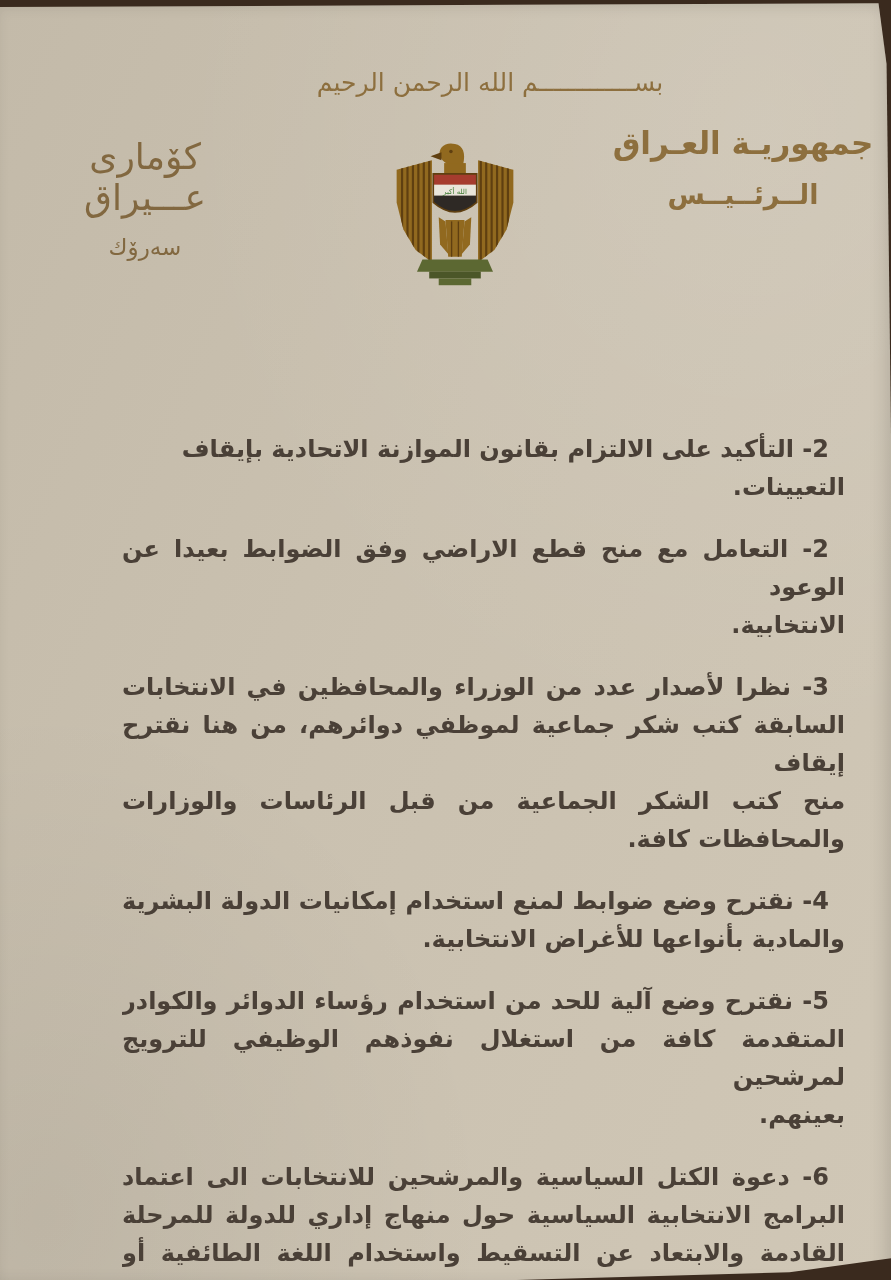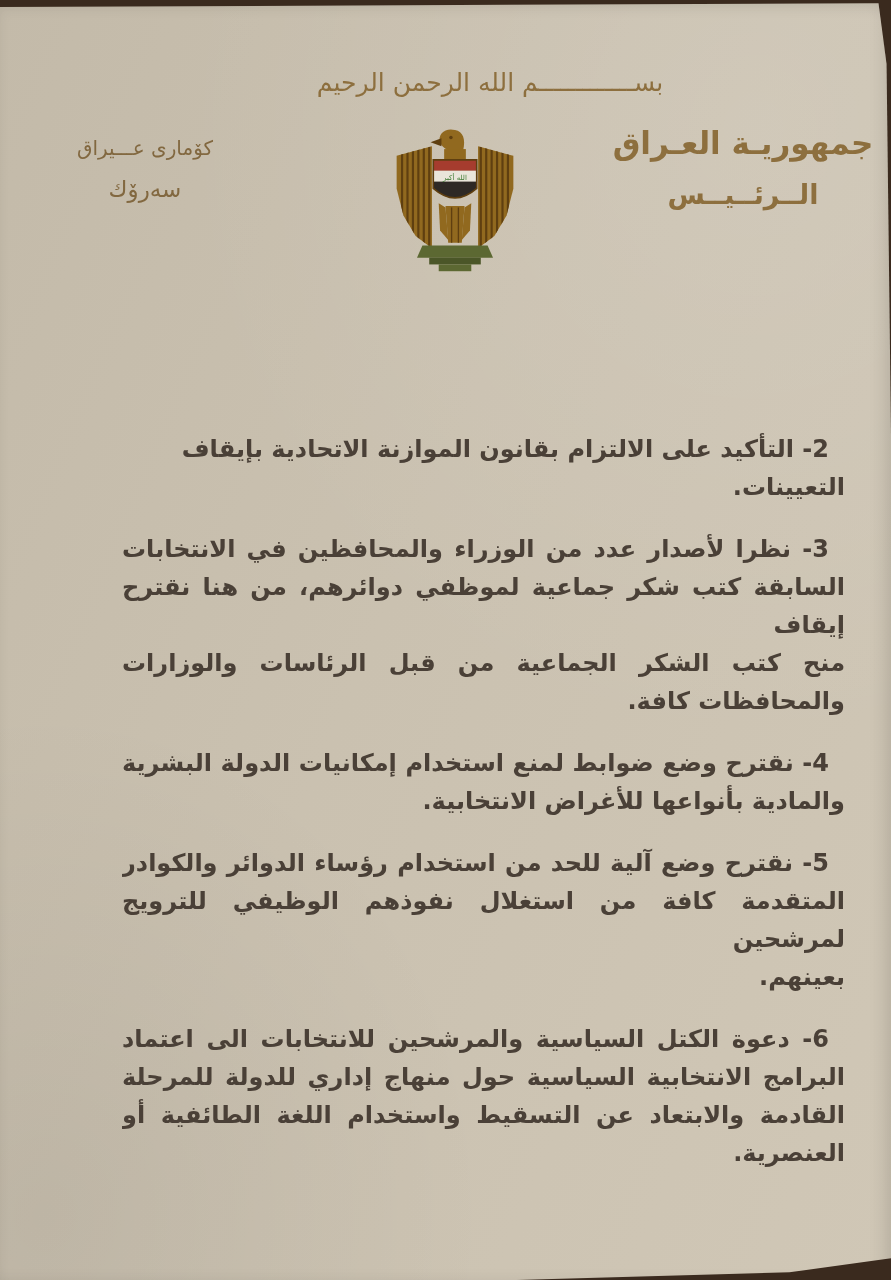--- a/index.html
+++ b/index.html
@@ -17,33 +17,33 @@
       linear-gradient(113deg, var(--paper-dark,#c3baa9) 0%, var(--paper,#cac1b0) 45%, var(--paper-light,#d0c7b6) 100%);
     clip-path: polygon(0 0.55%, 98.6% 0.25%, 99.5% 5%, 100% 34%, 100% 98.3%, 88.6% 99.4%, 58% 100%, 0 100%);
     box-shadow: inset -10px 0 14px rgba(0,0,0,0.07), inset 0 10px 12px rgba(0,0,0,0.05);
   }
   .bismillah{
     position:absolute;top:68px;left:295px;width:390px;
     text-align:center;direction:rtl;
     font-size:25px;letter-spacing:0.5px;
     color:var(--gold,#8d6f3e);
   }
-  .emblem{position:absolute;top:126px;left:386px;width:138px;height:152px;}
+  .emblem{position:absolute;top:140px;left:386px;width:138px;height:152px;}
   .hdr-right{
     position:absolute;top:125px;right:14px;width:268px;
     text-align:center;direction:rtl;color:var(--gold,#8d6f3e);
   }
   .hdr-right .l1{font-size:31px;font-weight:bold;letter-spacing:1px;}
   .hdr-right .l2{font-size:27px;font-weight:bold;margin-top:18px;}
   .hdr-left{
     position:absolute;top:136px;left:26px;width:238px;
     text-align:center;direction:rtl;color:var(--gold-dim,#82684073);
     color:var(--gold-dim,#826840);
   }
-  .hdr-left .l1{font-size:20px;}
+  .hdr-left .l1{font-size:36px;}
   .hdr-left .l2{font-size:23px;margin-top:16px;}
   .doc-body{
     position:absolute;top:430px;left:122px;right:46px;
     direction:rtl;
   }
   .para{margin:0 0 24px 0;}
   .line{
     font-size:24px;font-weight:bold;line-height:38px;
     color:var(--ink,#4a4037);
     text-align:justify;text-align-last:justify;
@@ -125,20 +125,24 @@
 <div class="hdr-left">
   <div class="l1">كۆمارى عـــيراق</div>
   <div class="l2">سەرۆك</div>
 </div>
 
 <div class="doc-body">
     <div class="para">
       <div class="line first last">2- التأكيد على الالتزام بقانون الموازنة الاتحادية بإيقاف التعيينات.</div>
     </div>
     <div class="para">
+      <div class="line first">2- التعامل مع منح قطع الاراضي وفق الضوابط بعيدا عن الوعود</div>
+      <div class="line last">الانتخابية.</div>
+    </div>
+    <div class="para">
       <div class="line first">3- نظرا لأصدار عدد من الوزراء والمحافظين في الانتخابات</div>
       <div class="line">السابقة كتب شكر جماعية لموظفي دوائرهم، من هنا نقترح إيقاف</div>
       <div class="line">منح كتب الشكر الجماعية من قبل الرئاسات والوزارات</div>
       <div class="line last">والمحافظات كافة.</div>
     </div>
     <div class="para">
       <div class="line first">4- نقترح وضع ضوابط لمنع استخدام إمكانيات الدولة البشرية</div>
       <div class="line last">والمادية بأنواعها للأغراض الانتخابية.</div>
     </div>
     <div class="para">

